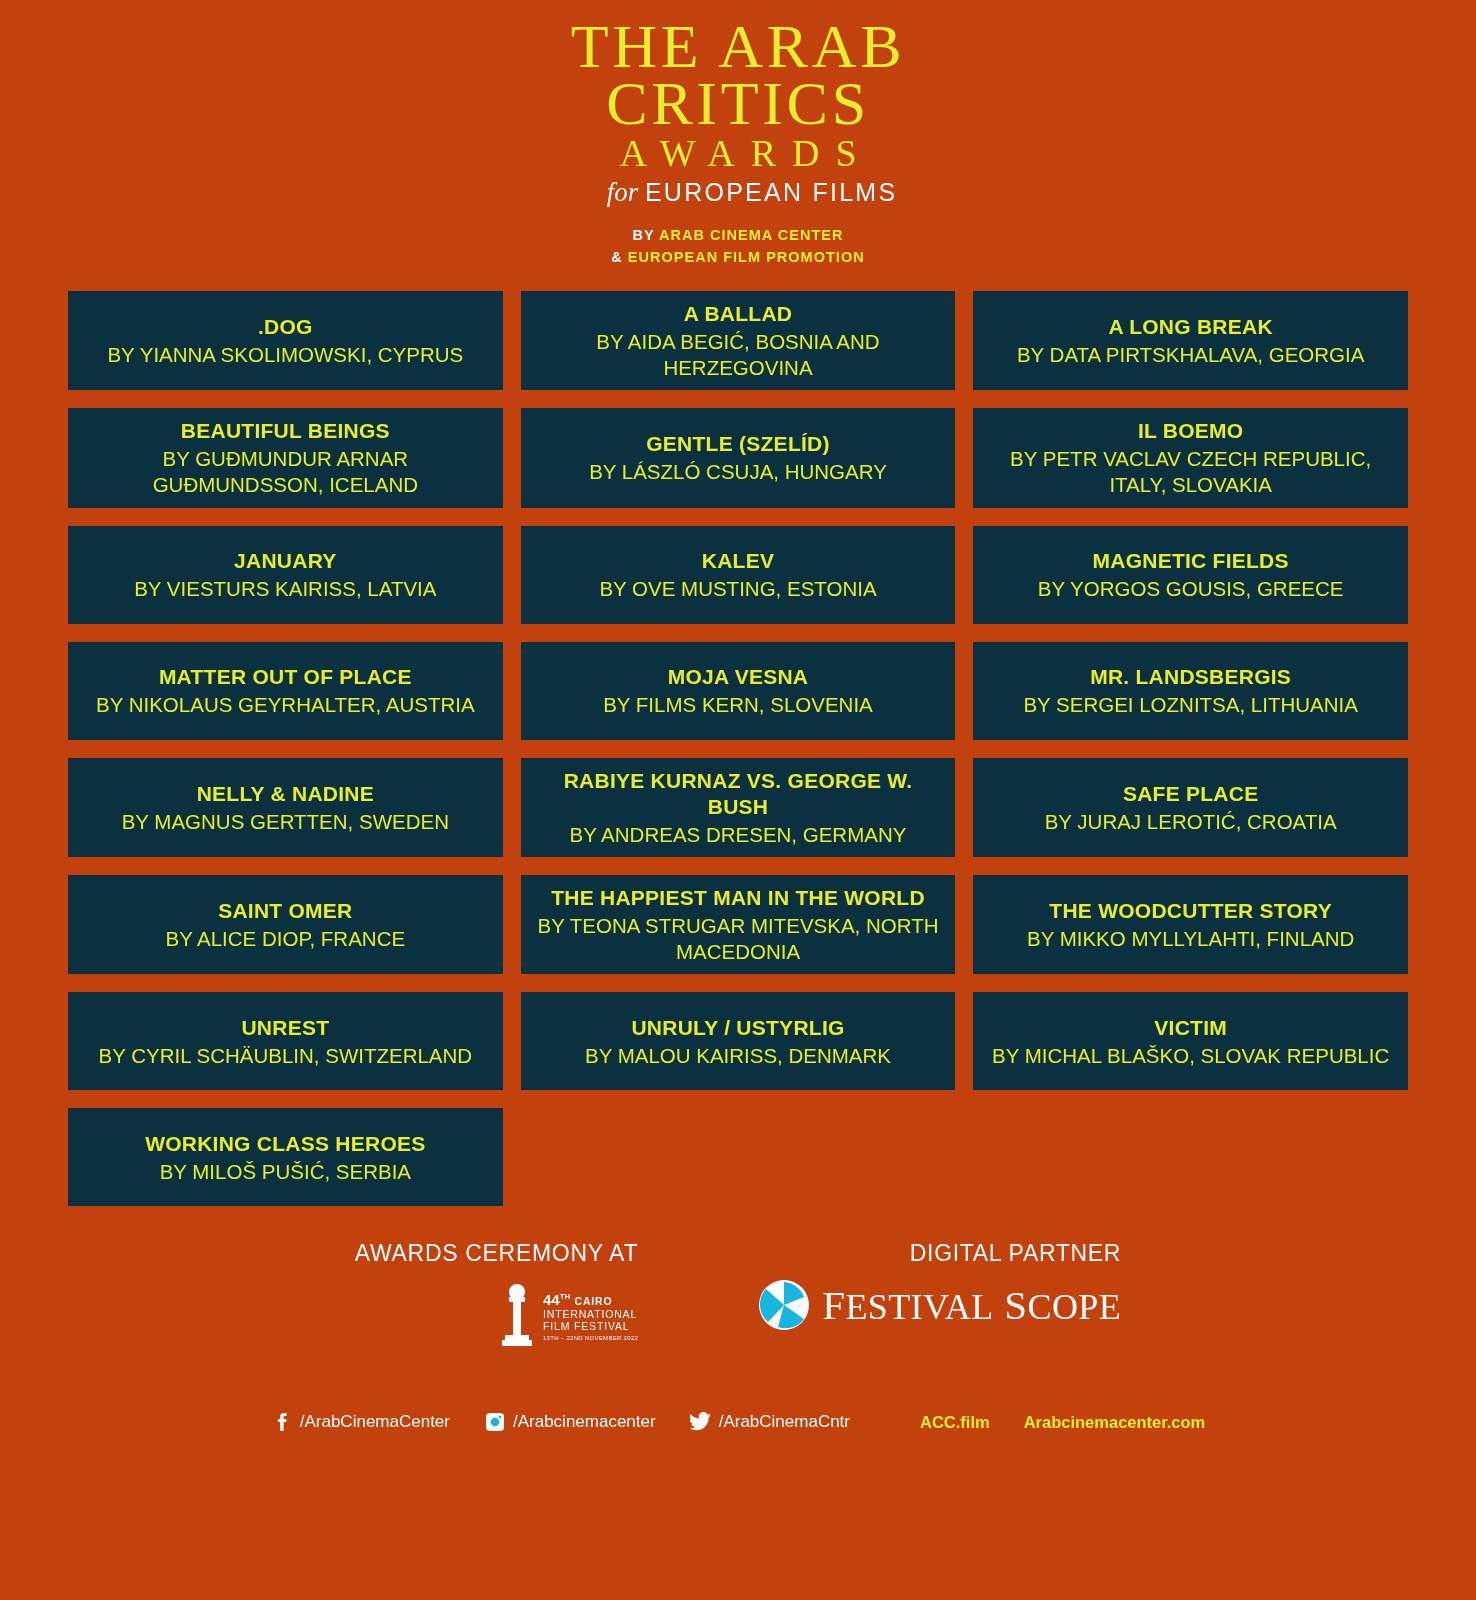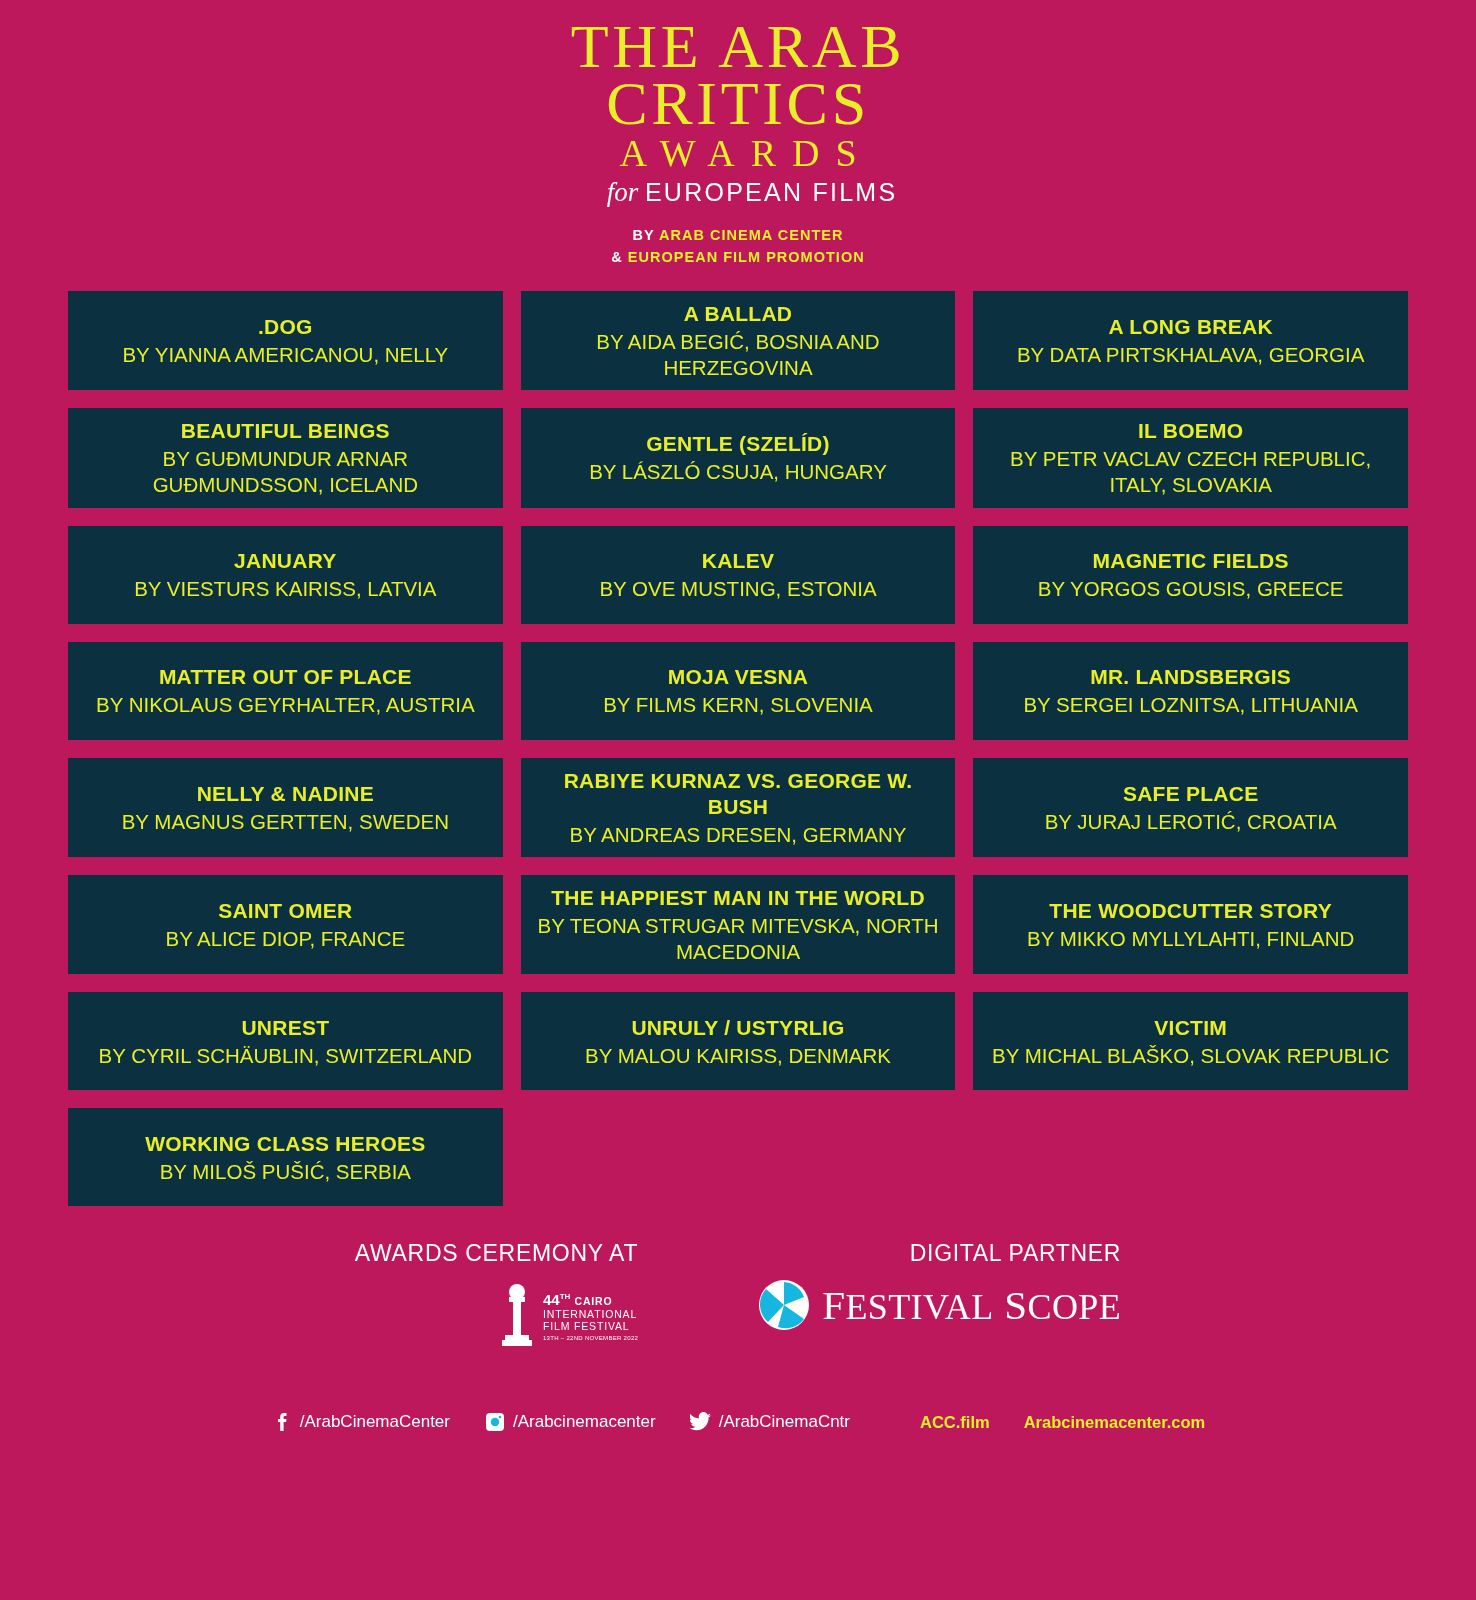--- a/index.html
+++ b/index.html
@@ -7,21 +7,21 @@
     width: 1476px;
     height: 1600px;
     background: #16b6e0;
     font-family: "Liberation Sans", sans-serif;
     overflow: hidden;
   }
   .poster {
     position: relative;
     width: 1476px;
     height: 1600px;
-    background: #be185d;
+    background: #c2410c;
   }
 
   
   .header {
     padding-top: 18px;
     text-align: center;
   }
   .title-line {
     color: #e8ee2a;
     font-family: "Liberation Serif", serif;
@@ -208,21 +208,21 @@
       <div>
         <span class="plain">&amp;</span>
         <span class="yellow">EUROPEAN FILM PROMOTION</span>
       </div>
     </div>
   </div>
 
   <div class="grid" id="film-grid">
       <div class="card">
         <div class="card-title">.DOG</div>
-        <div class="card-credit">BY YIANNA AMERICANOU, NELLY</div>
+        <div class="card-credit">BY YIANNA SKOLIMOWSKI, CYPRUS</div>
       </div>
       <div class="card">
         <div class="card-title">A BALLAD</div>
         <div class="card-credit">BY AIDA BEGIĆ, BOSNIA AND HERZEGOVINA</div>
       </div>
       <div class="card">
         <div class="card-title">A LONG BREAK</div>
         <div class="card-credit">BY DATA PIRTSKHALAVA, GEORGIA</div>
       </div>
       <div class="card">

